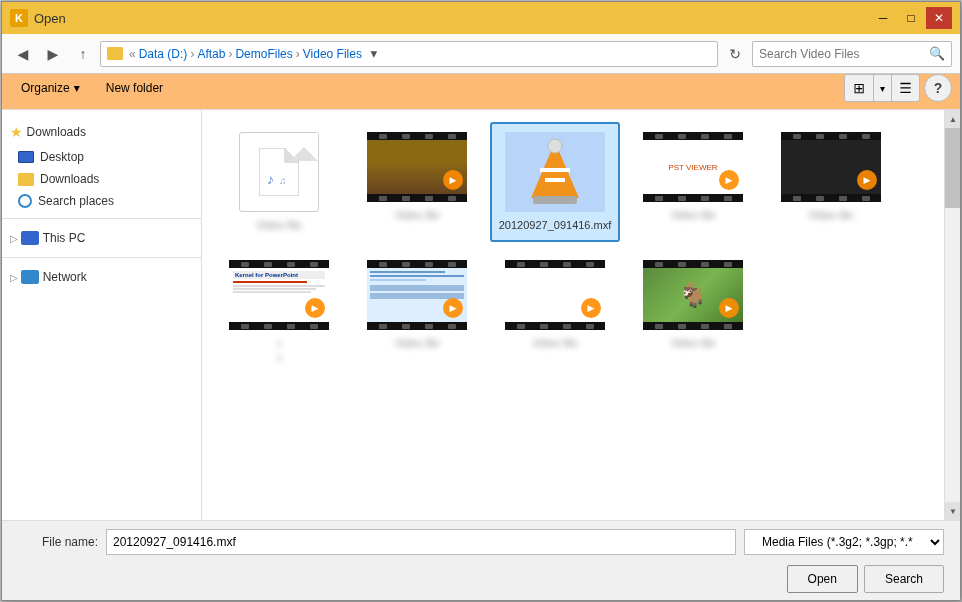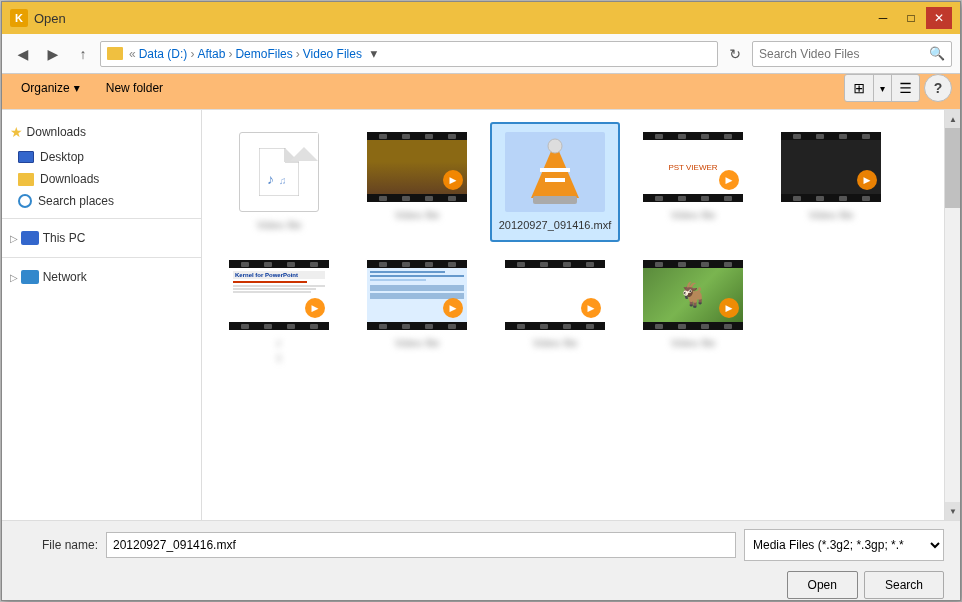--- a/index.html
+++ b/index.html
@@ -498,25 +498,25 @@
     .filename-input {
       flex: 1;
       height: 26px;
       border: 1px solid #bbb;
       padding: 0 6px;
       font-size: 12px;
       background: white;
     }
     .filetype-select {
       width: 200px;
-      height: 32px;
+      height: 26px;
       border: 1px solid #bbb;
       font-size: 12px;
       background: white;
-      padding: 0 4px;
+      padding: 0 13px;
     }
     .footer-btn {
       height: 28px;
       padding: 0 20px;
       border: 1px solid #aaa;
       background: #f0f0f0;
       cursor: pointer;
       font-size: 12px;
       border-radius: 2px;
     }

